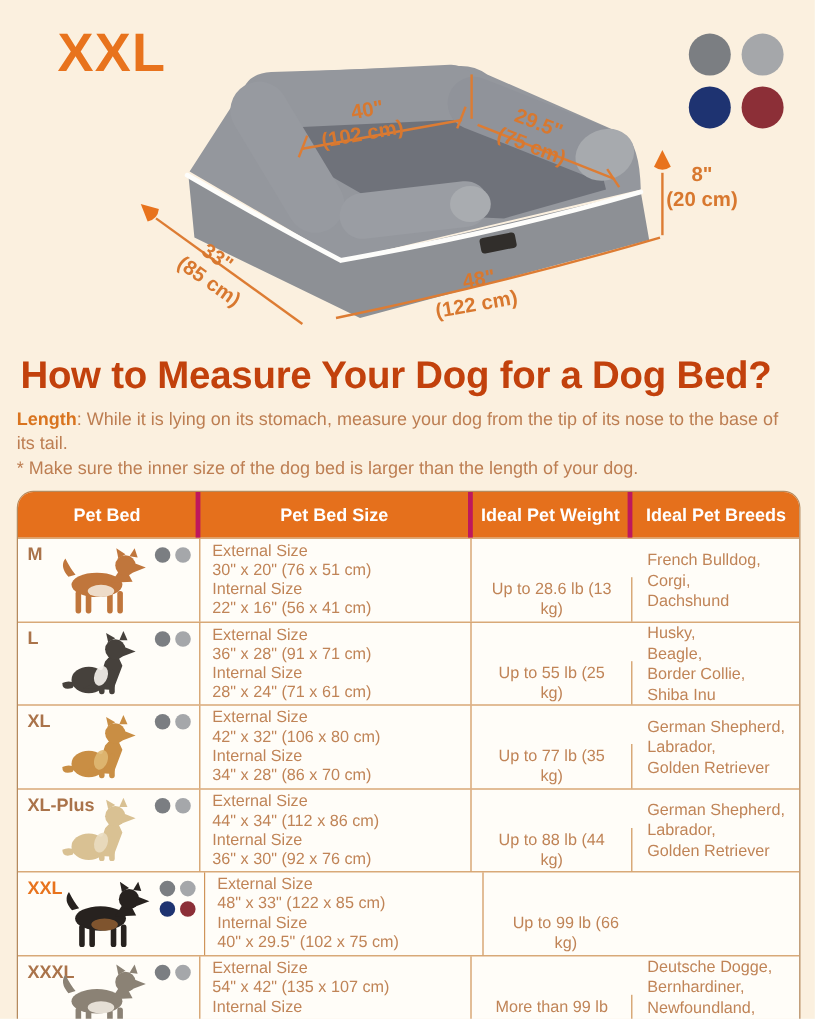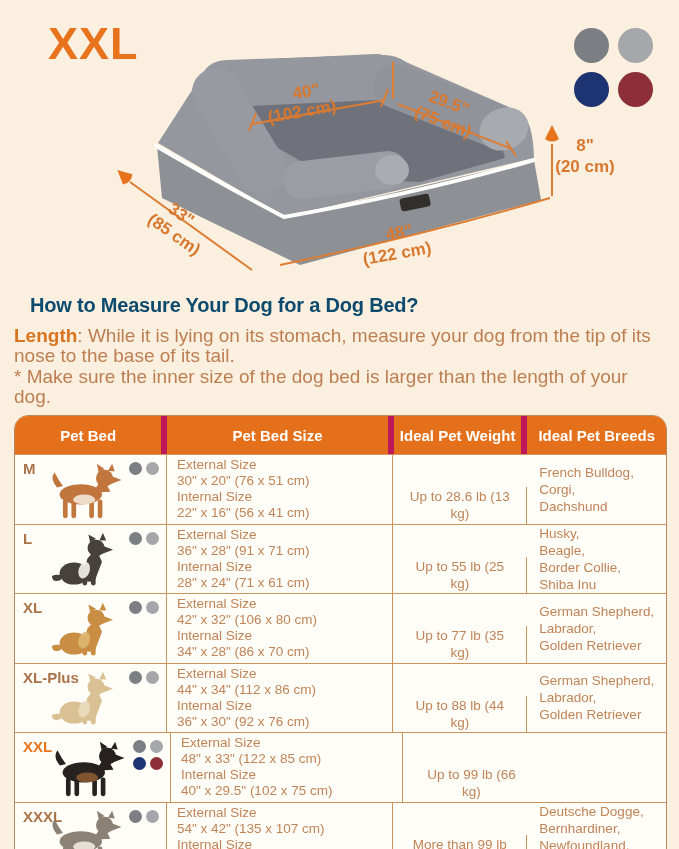--- a/index.html
+++ b/index.html
@@ -20,41 +20,41 @@
   .hero-svg{position:absolute;left:0;top:0;}
   .swatches{
     position:absolute;right:22px;top:28px;width:83px;
     display:flex;flex-wrap:wrap;gap:9px;
   }
   .swatch{width:35px;height:35px;border-radius:50%;}
 
   
   .measure{padding:4px 14px 0 14px;}
   .measure h2{
-    margin:0 0 9px 16px;
-    font-size:20px;font-weight:700;color:#0c4a6e;letter-spacing:-0.2px;
+    margin:0 0 9px 3px;
+    font-size:32px;font-weight:700;color:#c2410c;letter-spacing:-0.2px;
   }
   .measure p{
-    margin:0;font-size:19px;line-height:20px;color:#bd7e52;
+    margin:0;font-size:15px;line-height:20px;color:#bd7e52;
   }
   .measure .length-label{font-weight:700;color:#d9741f;}
   .measure .note{margin-top:1px;}
 
   
   .size-table{
     margin:8px 14px 0 14px;width:651px;
     border:1.5px solid #b58a5e;border-radius:14px;
     background:#fffdf8;overflow:hidden;
     box-shadow:0 2px 0 rgba(181,138,94,.25);
   }
   .thead{
     display:flex;background:#e5701c;color:#ffffff;
     font-weight:700;font-size:15px;height:38px;align-items:center;text-align:center;
   }
-  .thead .hcell{border-right:6px solid #be185d;box-sizing:border-box;
+  .thead .hcell{border-right:4px solid #be185d;box-sizing:border-box;
     display:flex;align-items:center;justify-content:center;height:100%;}
   .thead .hcell:last-child{border-right:none;}
   .trow{display:flex;border-top:1px solid #cf9459;}
   .cell{box-sizing:border-box;border-right:1px solid #cf9459;position:relative;}
   .cell:last-child{border-right:none;}
   .c1{width:156px;}.c2{width:232px;}.c3{width:137px;}.c4{width:142px;}
   .trow{height:68.5px;}
 
   .bed-label{
     position:absolute;left:8px;top:5px;

